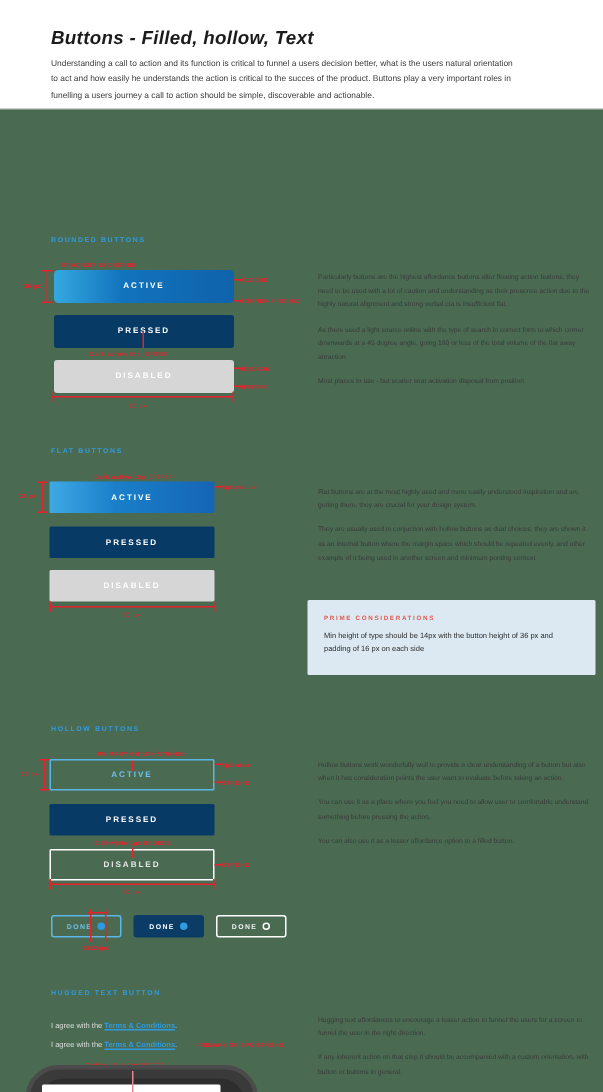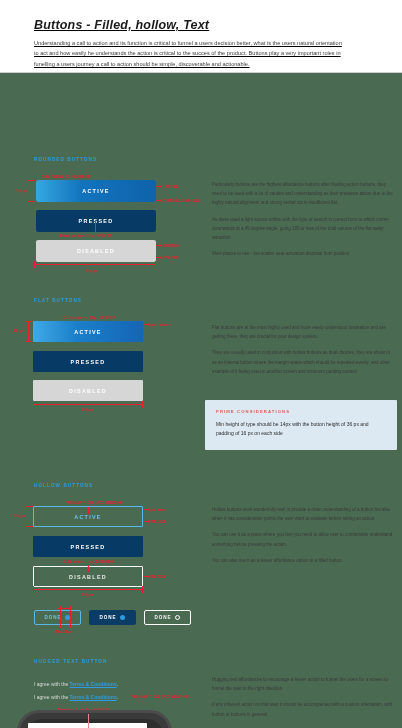--- a/index.html
+++ b/index.html
@@ -10,21 +10,20 @@
     overflow: hidden;
     position: relative;
   }
 
   
   .header {
     background: #ffffff;
     border-bottom: 1px solid #cfcfcf;
     padding: 18px 34px 21px 34px;
     height: 73px;
-    text-decoration: underline;
   }
   .header h1 {
     font-size: 12.5px;
     font-style: italic;
     font-weight: bold;
     color: #1b1b1b;
     letter-spacing: .2px;
     margin-bottom: 6px;
   }
   .header p {

